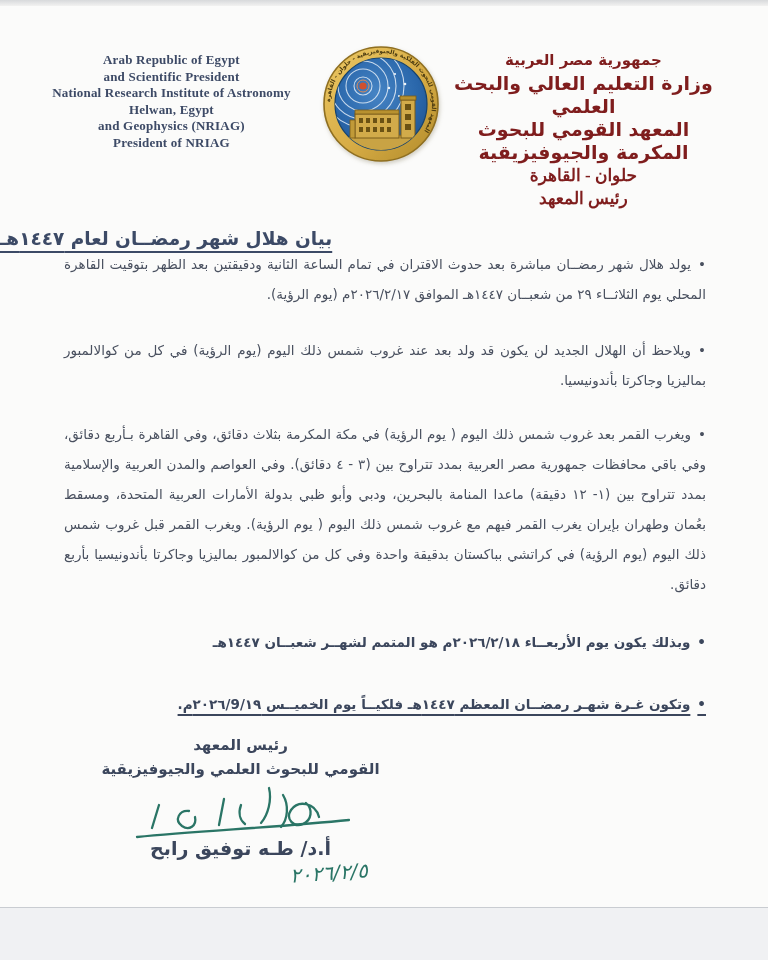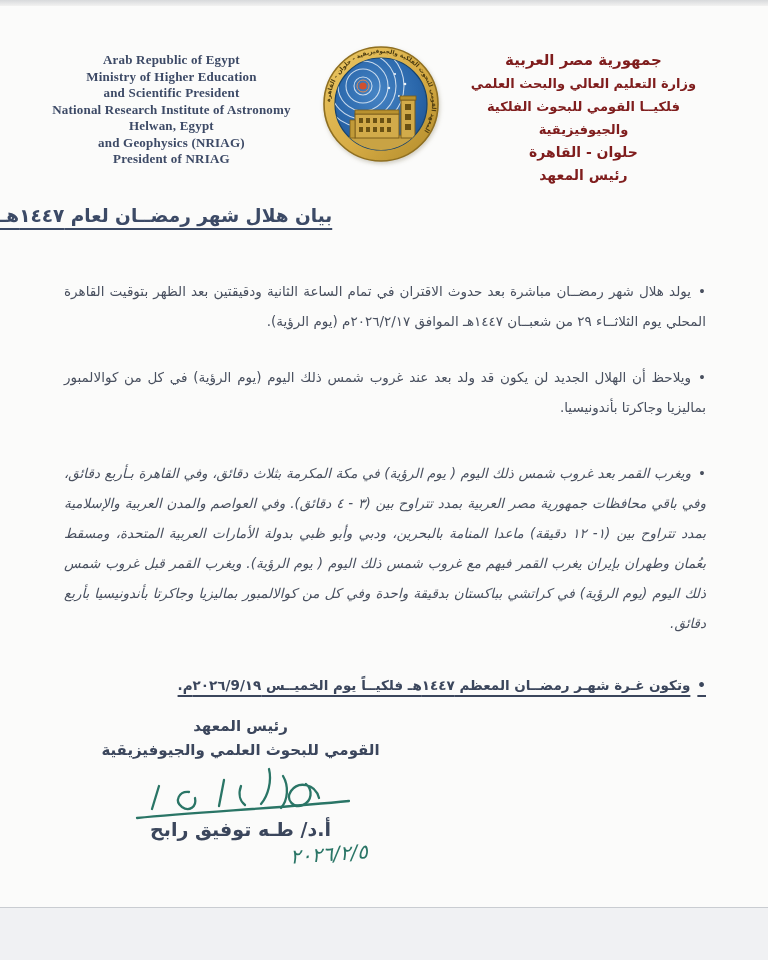--- a/index.html
+++ b/index.html
@@ -31,38 +31,38 @@
     font-size:13px;line-height:16.5px;color:#3d4a66;margin-top:8px;
     letter-spacing:.2px;
   }
   .lh-logo{width:120px;height:120px;flex:0 0 auto;margin:0 6px;
     filter:drop-shadow(1px 2px 2px rgba(90,80,40,.28));}
   .lh-ar{
     width:278px;text-align:center;direction:rtl;
     font-weight:bold;color:#7f1d1d;margin-top:4px;
   }
   .lh-ar .l1{font-size:15px;line-height:24px;}
-  .lh-ar .l2,.lh-ar .l3{font-size:13px;line-height:23px;}
-  .lh-ar .l4,.lh-ar .l5{font-size:14px;line-height:23px;}
+  .lh-ar .l2,.lh-ar .l3{font-size:19px;line-height:23px;}
+  .lh-ar .l4,.lh-ar .l5{font-size:17px;line-height:23px;font-family:Liberation Serif, serif;}
   
   .doc-title{
     direction:rtl;text-align:left;margin:18px 0 0 0;
     font-size:18.5px;font-weight:bold;color:#3c4a66;
     text-decoration:underline;text-underline-offset:6px;
     text-decoration-thickness:1.5px;
   }
   
   .body-text{
     direction:rtl;padding:0 62px 0 64px;color:#49505f;
     font-size:13.5px;line-height:30px;text-align:justify;
   }
   .para{margin:0;}
-  .p1{margin-top:50px;}
+  .p1{}
   .p2{margin-top:26px;}
-  .p3{margin-top:36px;font-style:italic;}
+  .p3{margin-top:24px;}
   .p4{margin-top:28px;font-weight:bold;color:#3b465c;}
   .p5{margin-top:32px;font-weight:bold;color:#3b465c;
       text-decoration:underline;text-underline-offset:5px;
       text-decoration-thickness:1.5px;}
   .bullet{margin-left:7px;}
   
   .signature-block{
     position:relative;width:345px;margin:14px 0 0 68px;
     text-align:center;direction:rtl;color:#3b465c;
   }
@@ -79,21 +79,20 @@
 </style>
 </head>
 <body>
 
 <div class="page">
   <div class="scan-edge-top"></div>
 
   <header class="letterhead">
     <div class="lh-en">
       <div>Arab Republic of Egypt</div>
-      <div>Ministry of Higher Education</div>
       <div>and Scientific President</div>
       <div>National Research Institute of Astronomy</div>
       <div>Helwan, Egypt</div>
       <div>and Geophysics (NRIAG)</div>
       <div>President of NRIAG</div>
     </div>
 
     <svg class="lh-logo" viewBox="0 0 120 120" aria-hidden="true">
       <defs>
         <radialGradient id="discgrad" cx="45%" cy="38%" r="75%">
@@ -157,37 +156,40 @@
         </g>
       </g>
       <text class="ring-text">
         <textPath href="#ringpath" startOffset="2">المعهد القومي للبحوث الفلكية والجيوفيزيقية - حلوان - القاهرة</textPath>
       </text>
     </svg>
 
     <div class="lh-ar">
       <div class="l1">جمهورية مصر العربية</div>
       <div class="l2">وزارة التعليم العالي والبحث العلمي</div>
-      <div class="l3">فلكيــا القومي للبحوث الفلكية والجيوفيزيقية</div>
+      <div class="l3">المعهد القومي للبحوث المكرمة والجيوفيزيقية</div>
       <div class="l4">حلوان - القاهرة</div>
       <div class="l5">رئيس المعهد</div>
     </div>
   </header>
 
   <div class="doc-title">بيان هلال شهر رمضــان لعام ١٤٤٧هـ</div>
 
   <main class="body-text">
     <p class="para p1">
       <span class="bullet">•</span><span>يولد هلال شهر رمضــان مباشرة بعد حدوث الاقتران في تمام الساعة الثانية ودقيقتين بعد الظهر بتوقيت القاهرة المحلي يوم الثلاثــاء ٢٩ من شعبــان ١٤٤٧هـ الموافق ٢٠٢٦/٢/١٧م (يوم الرؤية).</span>
     </p>
     <p class="para p2">
       <span class="bullet">•</span><span>ويلاحظ أن الهلال الجديد لن يكون قد ولد بعد عند غروب شمس ذلك اليوم (يوم الرؤية) في كل من كوالالمبور بماليزيا وجاكرتا بأندونيسيا.</span>
     </p>
     <p class="para p3">
       <span class="bullet">•</span><span>ويغرب القمر بعد غروب شمس ذلك اليوم ( يوم الرؤية) في مكة المكرمة بثلاث دقائق، وفي القاهرة بـأربع دقائق، وفي باقي محافظات جمهورية مصر العربية بمدد تتراوح بين (٣ - ٤ دقائق). وفي العواصم والمدن العربية والإسلامية بمدد تتراوح بين (١- ١٢ دقيقة) ماعدا المنامة بالبحرين، ودبي وأبو ظبي بدولة الأمارات العربية المتحدة، ومسقط بعُمان وطهران بإيران يغرب القمر فيهم مع غروب شمس ذلك اليوم ( يوم الرؤية). ويغرب القمر قبل غروب شمس ذلك اليوم (يوم الرؤية) في كراتشي بباكستان بدقيقة واحدة وفي كل من كوالالمبور بماليزيا وجاكرتا بأندونيسيا بأربع دقائق.</span>
+    </p>
+    <p class="para p4">
+      <span class="bullet">•</span><span>وبذلك يكون يوم الأربعــاء ٢٠٢٦/٢/١٨م هو المتمم لشهــر شعبــان ١٤٤٧هـ</span>
     </p>
     <p class="para p5">
       <span class="bullet">•</span><span>وتكون غـرة شهـر رمضــان المعظم ١٤٤٧هـ فلكيــاً يوم الخميــس ٢٠٢٦/9/١٩م.</span>
     </p>
   </main>
 
   <footer class="signature-block">
     <div class="sig-title">رئيس المعهد</div>
     <div class="sig-title">القومي للبحوث العلمي والجيوفيزيقية</div>
     <svg class="sig-scrawl" width="235" height="56" viewBox="0 0 235 56" aria-hidden="true">

